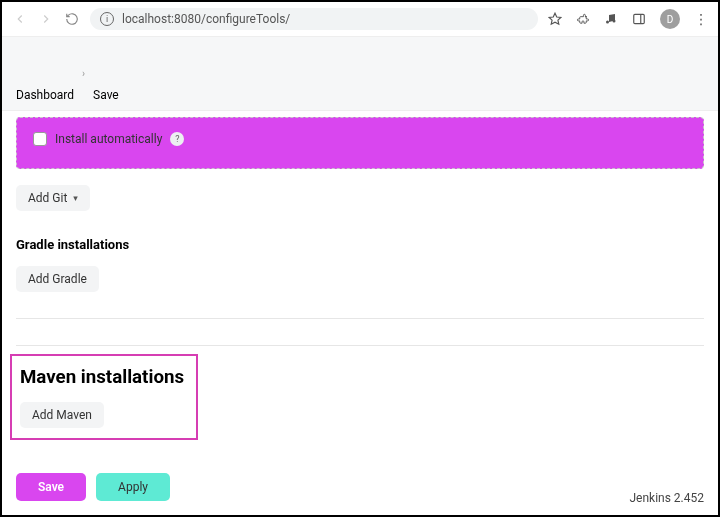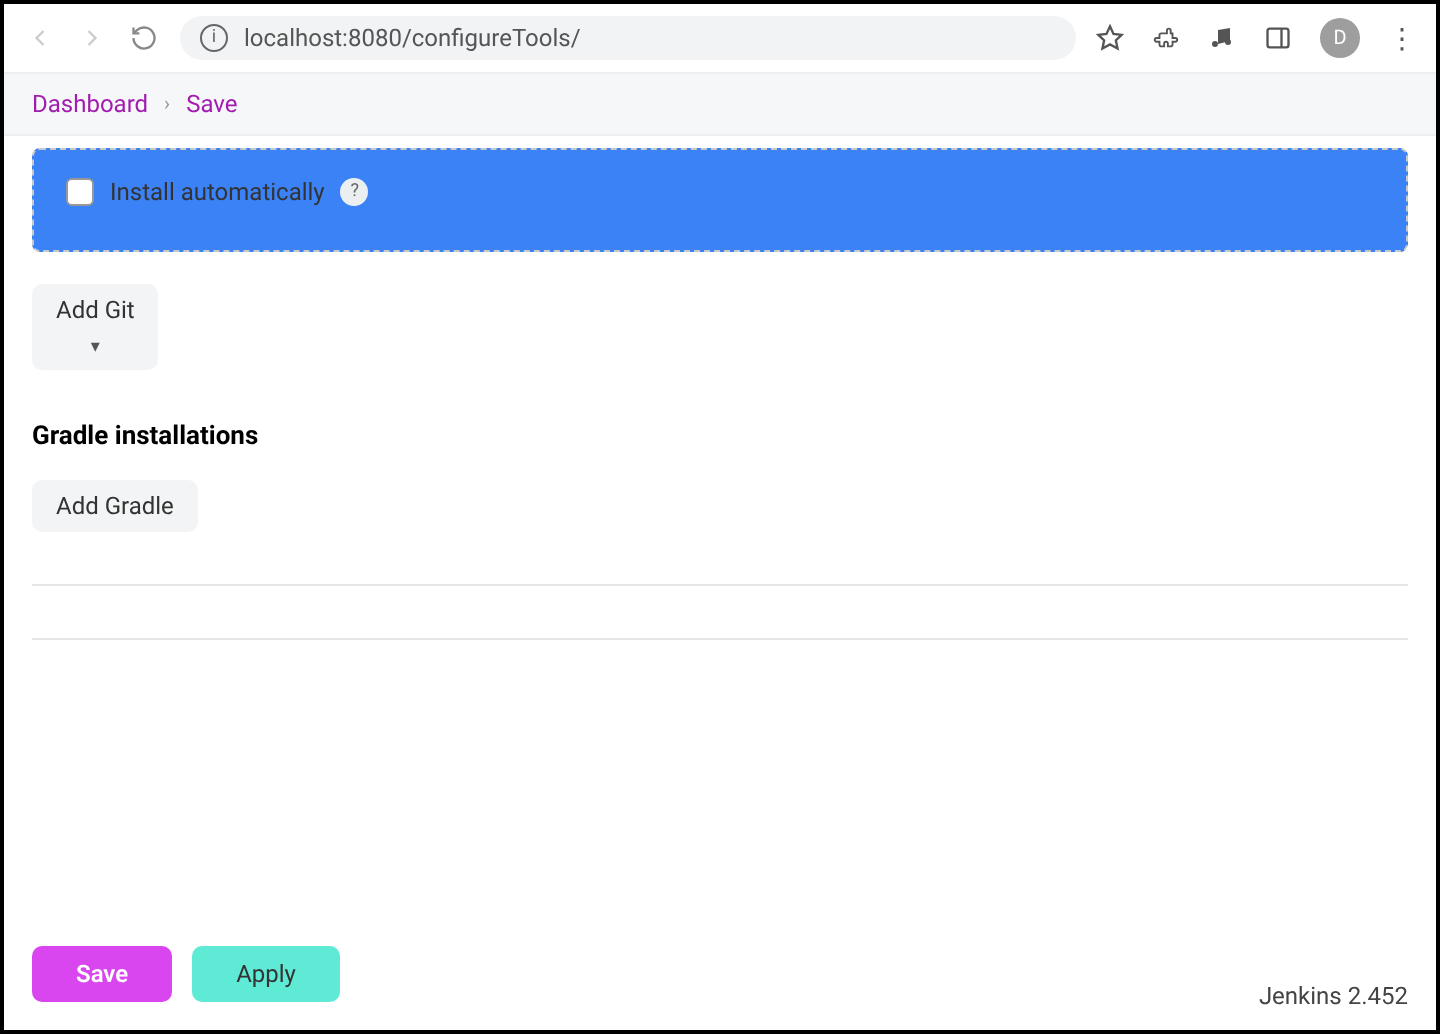--- a/index.html
+++ b/index.html
@@ -79,30 +79,30 @@
       display: flex;
       align-items: center;
       gap: 8px;
       padding: 8px 14px;
       font-size: 12px;
       color: #333;
       background: #f6f7f8;
       border-bottom: 1px solid #eee;
     }
     .breadcrumb .chev { color: #999; font-size: 10px; }
-    .breadcrumb a { color: #a21caf; text-decoration: none; }
+    .breadcrumb a { color: #000000; text-decoration: none; margin-top: 43px; }
     .content {
       padding: 6px 14px 0 14px;
     }
     .dashed-panel {
       border: 1px dashed #c8c8c8;
       border-radius: 4px;
       padding: 14px 14px 22px 14px;
       margin-bottom: 12px;
-      background: #3b82f6;
+      background: #d946ef;
     }
     .checkbox-row {
       display: flex;
       align-items: center;
       gap: 8px;
       font-size: 12px;
       color: #333;
       padding-left: 2px;
     }
     .checkbox {
@@ -127,21 +127,20 @@
       display: inline-flex;
       align-items: center;
       gap: 6px;
       padding: 6px 12px;
       background: #f3f4f5;
       border-radius: 5px;
       font-size: 12px;
       color: #333;
       cursor: pointer;
       margin-top: 4px;
-      flex-direction: column;
     }
     .chev-down {
       font-size: 9px;
       color: #555;
     }
     .section {
       margin-top: 26px;
     }
     .section h3 {
       font-size: 13px;
@@ -275,20 +274,26 @@
     </div>
   </div>
 
   <div class="section-divider"></div>
 
   
 
   <div class="section-divider"></div>
 
   
+  <div class="highlight-box">
+    <h3>Maven installations</h3>
+    <div class="add-btn" style="margin-top:0;">
+      <span>Add Maven</span>
+    </div>
+  </div>
 </div>
 
 <div class="footer-bar">
   <div class="btn-primary">
     <span>Save</span>
   </div>
   <div class="btn-secondary">
     <span>Apply</span>
   </div>
 </div>

